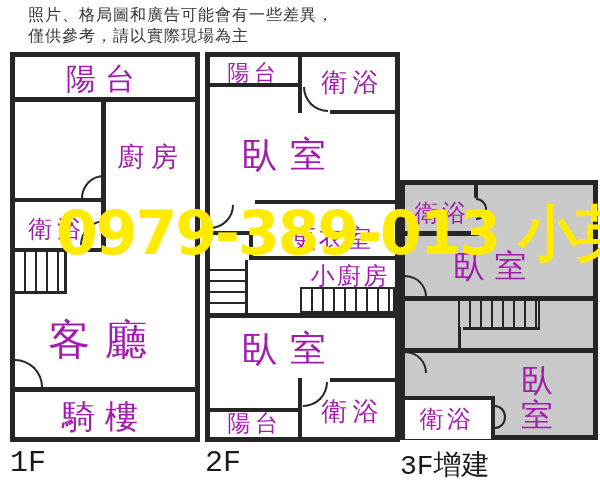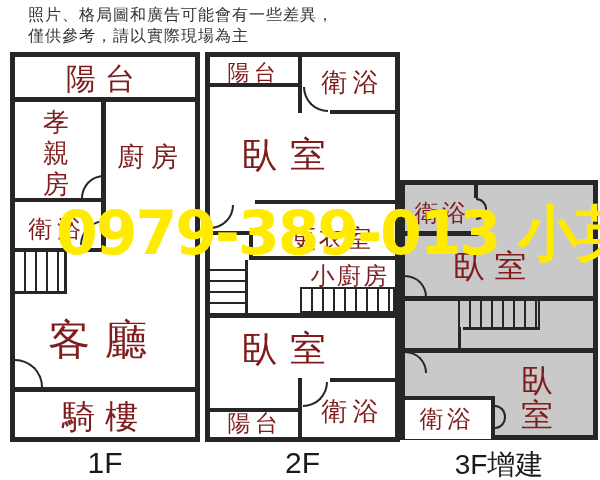--- a/index.html
+++ b/index.html
@@ -12,21 +12,21 @@
     position:absolute;left:28px;top:4px;width:360px;
     font-size:16px;line-height:21px;color:#333;letter-spacing:1px;
   }
   .plan{
     position:absolute;border:5px solid #262626;background:#ffffff;
     box-sizing:border-box;
   }
   .plan>*{position:absolute;}
   .wall{background:#262626;}
   .room-label{
-    color:#7f1d1d;text-align:center;white-space:nowrap;
+    color:#a21caf;text-align:center;white-space:nowrap;
   }
   .arc{box-sizing:border-box;}
   .arc.tl{border-top:2px solid #262626;border-left:2px solid #262626;border-top-left-radius:100%;}
   .arc.tr{border-top:2px solid #262626;border-right:2px solid #262626;border-top-right-radius:100%;}
   .arc.br{border-bottom:2px solid #262626;border-right:2px solid #262626;border-bottom-right-radius:100%;}
   .arc.bl{border-bottom:2px solid #262626;border-left:2px solid #262626;border-bottom-left-radius:100%;}
   .arc.half-r{border:2px solid #262626;border-left:none;border-radius:0 100% 100% 0 / 0 50% 50% 0;}
   .stairs-v{
     border-right:3px solid #262626;border-bottom:3px solid #262626;box-sizing:border-box;
     background:repeating-linear-gradient(90deg,transparent 0 9px,#262626 9px 11px);
@@ -37,22 +37,22 @@
   }
   .stairs-v2{
     border-left:2px solid #262626;border-right:2px solid #262626;box-sizing:border-box;
     background:repeating-linear-gradient(90deg,transparent 0 9px,#262626 9px 11px);
   }
   .counter{
     border:2px solid #262626;box-sizing:border-box;
     background:repeating-linear-gradient(90deg,transparent 0 9px,#262626 9px 11px);
   }
   .floor-label{
-    position:absolute;text-align:center;font-size:30px;color:#1a1a1a;
-    font-family:Liberation Sans, sans-serif;
+    position:absolute;text-align:left;font-size:30px;color:#1a1a1a;
+    font-family:Liberation Mono, monospace;
   }
   .watermark{
     position:absolute;left:10px;top:194px;z-index:30;
     font-family:"DejaVu Sans","Liberation Sans",sans-serif;
     font-weight:bold;font-size:60px;letter-spacing:-2px;white-space:nowrap;
     color:#ffeb00;
     margin-left:46px;
   }
 </style>
 </head>
@@ -68,21 +68,20 @@
   <div class="wall" style="left:86px;top:40px;width:5px;height:155px;"></div>
   <div class="wall" style="left:0;top:141px;width:89px;height:4px;"></div>
   <div class="wall" style="left:0;top:191px;width:89px;height:4px;"></div>
   <div class="stairs-v" style="left:0;top:195px;width:52px;height:42px;"></div>
   <div class="wall" style="left:0;top:330px;width:180px;height:5px;"></div>
   <div class="arc tl" style="left:66px;top:118px;width:23px;height:23px;"></div>
   <div class="arc tl" style="left:65px;top:163px;width:25px;height:25px;"></div>
   <div class="arc tr" style="left:0;top:302px;width:28px;height:28px;"></div>
 
   <div class="room-label" style="left:0;top:2px;width:180px;font-size:30px;letter-spacing:.3em;">陽台</div>
-  <div class="room-label" style="left:26px;top:50px;width:30px;font-size:26px;line-height:31px;white-space:normal;">孝親房</div>
   <div class="room-label" style="left:92px;top:82px;width:88px;font-size:27px;letter-spacing:.25em;">廚房</div>
   <div class="room-label" style="left:4px;top:156px;width:76px;font-size:24px;letter-spacing:.2em;">衛浴</div>
   <div class="room-label" style="left:20px;top:255px;width:140px;font-size:42px;letter-spacing:.35em;">客廳</div>
   <div class="room-label" style="left:0;top:338px;width:180px;font-size:33px;letter-spacing:.3em;">騎樓</div>
 </div>
 
 <div class="plan" style="left:205px;top:52px;width:195px;height:390px;">
   <div class="wall" style="left:88px;top:0;width:4px;height:56px;"></div>
   <div class="wall" style="left:0;top:26px;width:88px;height:4px;"></div>
   <div class="wall" style="left:120px;top:53px;width:65px;height:4px;"></div>

